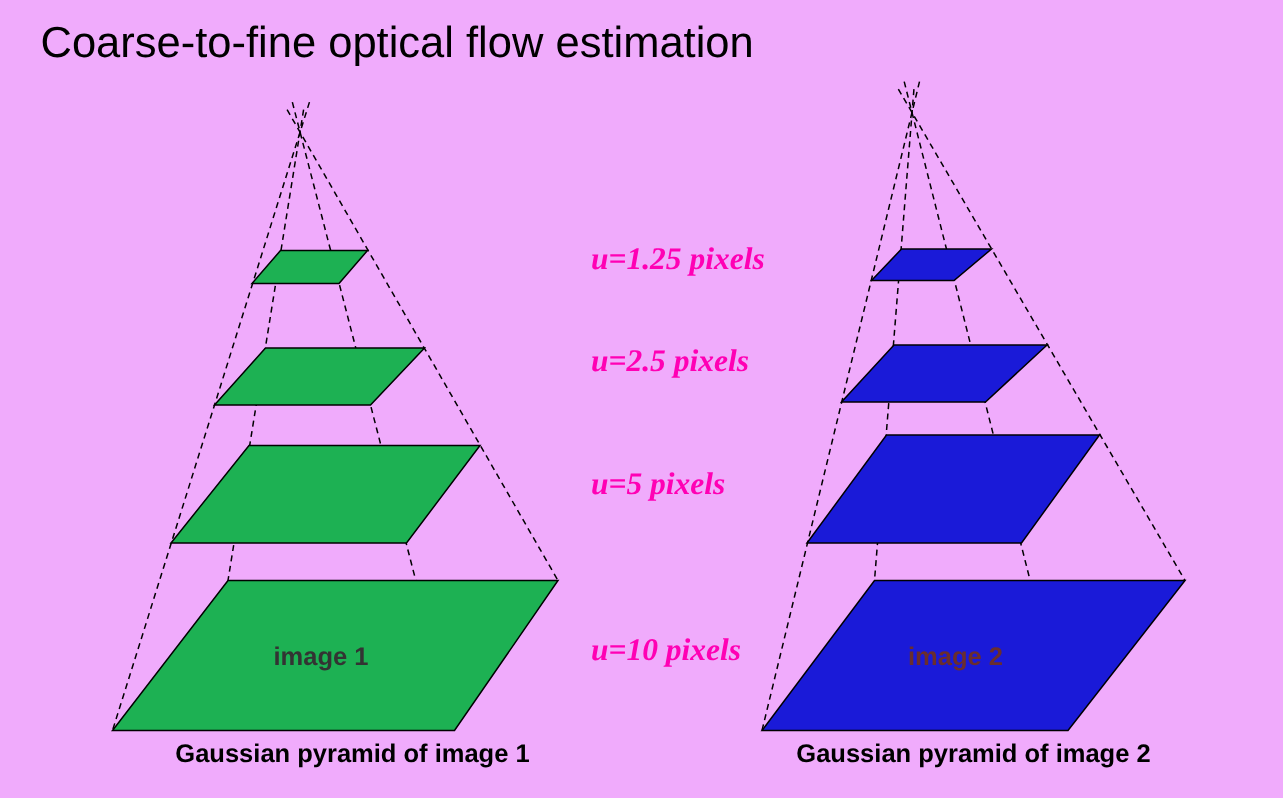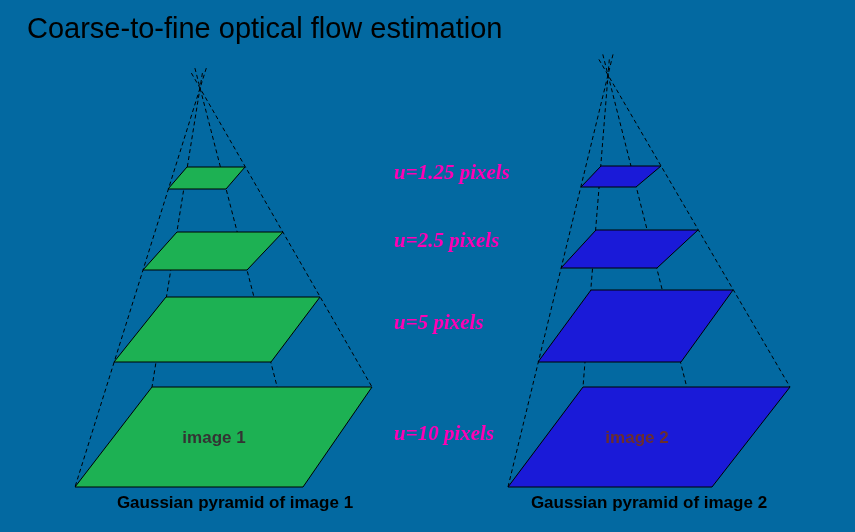--- a/index.html
+++ b/index.html
@@ -4,21 +4,21 @@
 <style>
   html, body {
     margin: 0;
     padding: 0;
     background: #ffffff;
   }
   .page {
     position: relative;
     width: 855px;
     height: 532px;
-    background: #0369a1;
+    background: #f0abfc;
     overflow: hidden;
     font-family: "Liberation Sans", sans-serif;
   }
   svg { display: block; }
   .layer-poly {
     stroke: #000000;
     stroke-width: 1;
   }
   .edge {
     stroke: #000000;

